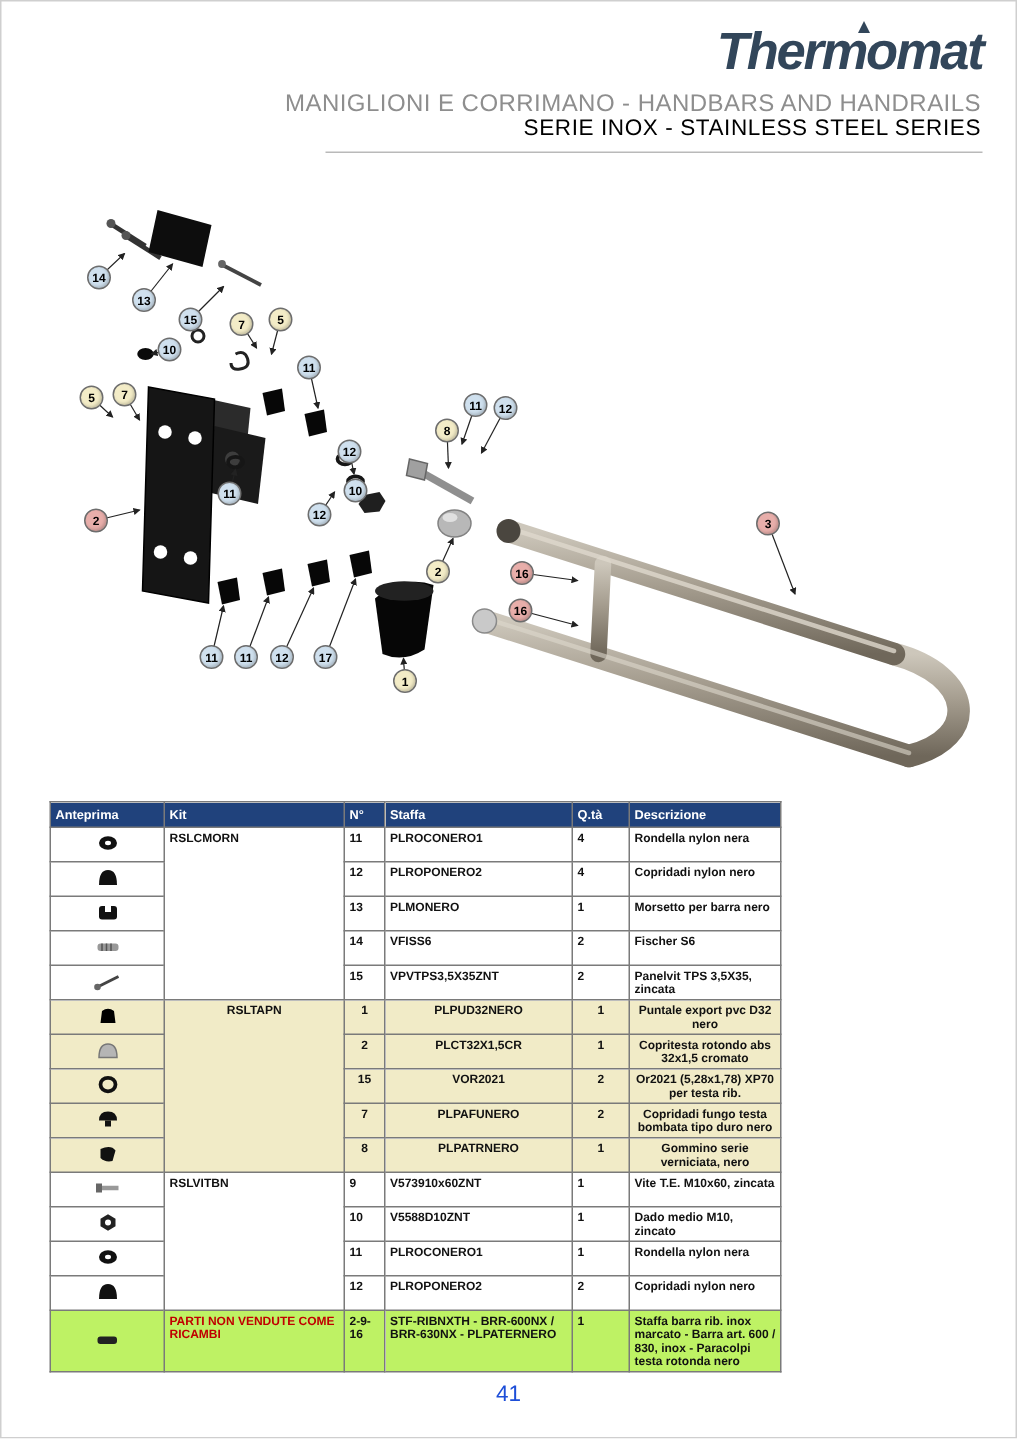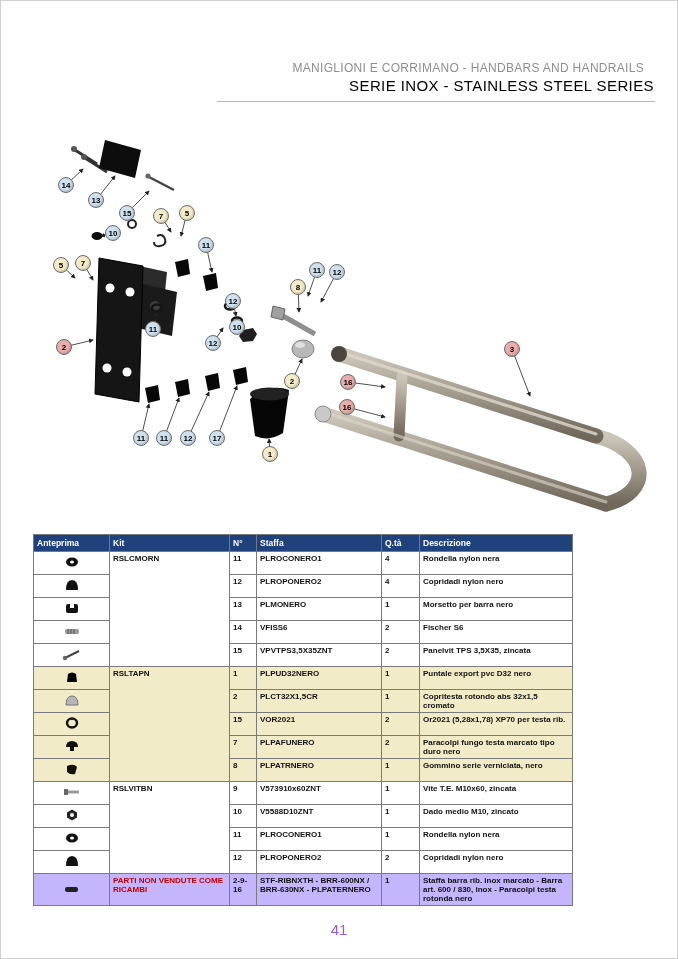--- a/index.html
+++ b/index.html
@@ -6,58 +6,62 @@
   html,body { background:#ffffff; font-family:"Liberation Sans", sans-serif; }
   .page { position:relative; width:678px; height:959px; margin:0 auto; background:#fff;
           border:1px solid #cfcfcf; overflow:hidden; }
 
   
   .brand { position:absolute; top:14px; right:22px; font-size:35px; font-weight:bold;
            font-style:italic; color:#32465a; letter-spacing:-1.5px; }
   .brand-caret { position:absolute; top:-1px; left:94px; width:0; height:0;
                  border-left:4px solid transparent; border-right:4px solid transparent;
                  border-bottom:8px solid #32465a; }
-  .sub1 { position:absolute; top:60px; right:33px; font-size:12px; color:#8e8e8e; letter-spacing:.3px; }
+  .sub1 { position:absolute; top:60px; right:23px; font-size:16px; color:#8e8e8e; letter-spacing:.3px; }
   .sub2 { position:absolute; top:76px; right:23px; font-size:15px; color:#000000; letter-spacing:.4px; }
   .header-rule { position:absolute; top:100px; left:216px; right:22px; height:1px;
                  background:#b9b9b9; border:none; }
   .code { position:absolute; top:109px; right:23px; font-size:17px; font-weight:bold; color:#c1272d; }
 
   
   .diagram { position:absolute; left:30px; top:135px; width:620px; height:395px; }
   .diagram svg { position:absolute; left:0; top:0; }
   .balloons { position:absolute; left:0; top:0; width:620px; height:395px; }
   .balloon { position:absolute; width:16px; height:16px; border-radius:50%;
              border:1px solid #6d6d6d; font-size:8px; font-weight:bold; color:#000;
              display:flex; align-items:center; justify-content:center;
              box-shadow: inset -1px -1px 2px rgba(0,0,0,.18); }
 
   
-  .parts { position:absolute; left:32px; top:533px; width:540px; border-collapse:collapse;
+  .parts { position:absolute; left:32px; top:533px; width:488px; border-collapse:collapse;
            table-layout:fixed; font-size:8px; font-weight:bold; color:#111; }
   .parts th, .parts td { border:1px solid #7a7a7a; padding:2px 3px; vertical-align:top;
                          text-align:left; overflow:hidden; }
   .parts thead th { background:#20427c; color:#fff; font-size:8.5px; height:17px;
                     vertical-align:middle; }
   .parts tbody tr { height:23px; background:#fff; }
   .parts tbody tr.tall { height:32px; }
   .parts td.anteprima { text-align:center; vertical-align:middle; padding:0; }
-  .bg-yellow td { background:#f1ebc7; }
-  .bg-pink td { background:#c4b5fd; }
+  .bg-yellow td { background:#f1ebc7;text-align:center; }
+  .bg-pink td { background:#bef264; }
   .kit-red { color:#c00000; }
   .kitcell { vertical-align:top;margin-top:39px; }
 
   .pageno { position:absolute; left:0; right:0; top:920px; text-align:center;
-            font-size:15px; color:#8b5cf6; }
+            font-size:15px; color:#1d4ed8; }
 </style>
 </head>
 <body>
 
 <div class="page">
 
+  <div class="brand">
+    <span>Thermomat</span>
+    <span class="brand-caret"></span>
+  </div>
   <div class="sub1">MANIGLIONI E CORRIMANO - HANDBARS AND HANDRAILS</div>
   <div class="sub2">SERIE INOX - STAINLESS STEEL SERIES</div>
   <hr class="header-rule">
 
   <div class="diagram">
     <svg class="art" width="620" height="395" viewBox="0 0 620 395">
       <defs>
         <linearGradient id="tubeG" x1="0" y1="0" x2="0" y2="1">
           <stop offset="0" stop-color="#cdc7bb"></stop>
           <stop offset="0.45" stop-color="#a59d8f"></stop>
@@ -295,21 +299,21 @@
           <td>Or2021 (5,28x1,78) XP70 per testa rib.</td>
         </tr>
         <tr class="bg-yellow">
           <td class="anteprima"><span><svg width="20" height="14" viewBox="0 0 20 14">
                 <path d="M4 8 Q4 2 10 2 Q16 2 16 8 Z" fill="#111"></path>
                 <rect x="8" y="8" width="4" height="4" fill="#111"></rect>
               </svg></span></td>
           <td>7</td>
           <td>PLPAFUNERO</td>
           <td>2</td>
-          <td>Paracolpi fungo testa marcato tipo duro nero</td>
+          <td>Copridadi fungo testa bombata tipo duro nero</td>
         </tr>
         <tr class="bg-yellow">
           <td class="anteprima"><span><svg width="20" height="14" viewBox="0 0 20 14">
                 <path d="M5 4 Q12 1 15 5 L13 12 Q8 13 5 10 Z" fill="#111"></path>
               </svg></span></td>
           <td>8</td>
           <td>PLPATRNERO</td>
           <td>1</td>
           <td>Gommino serie verniciata, nero</td>
         </tr>

